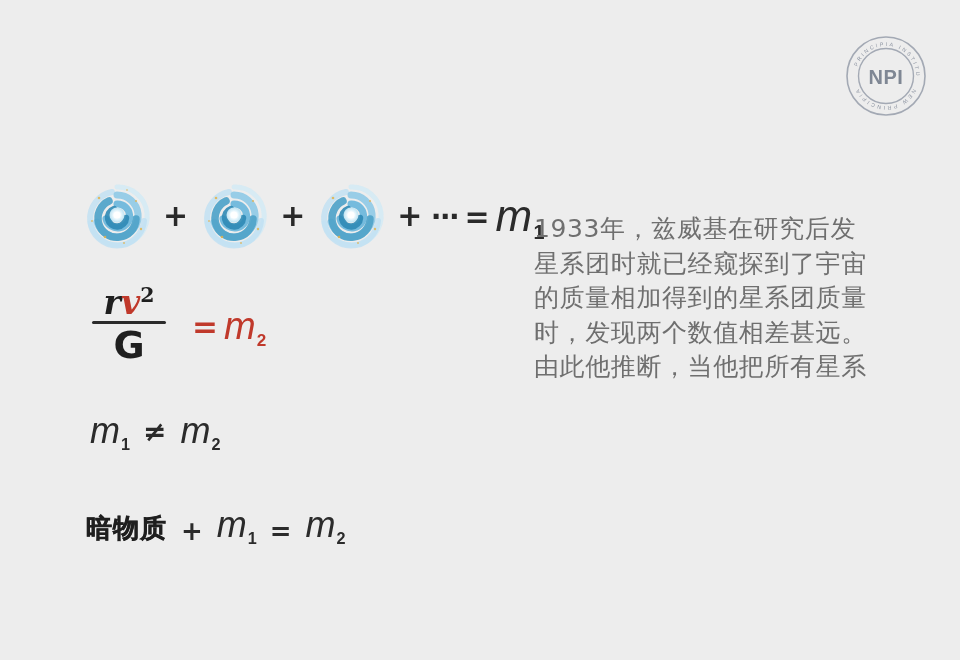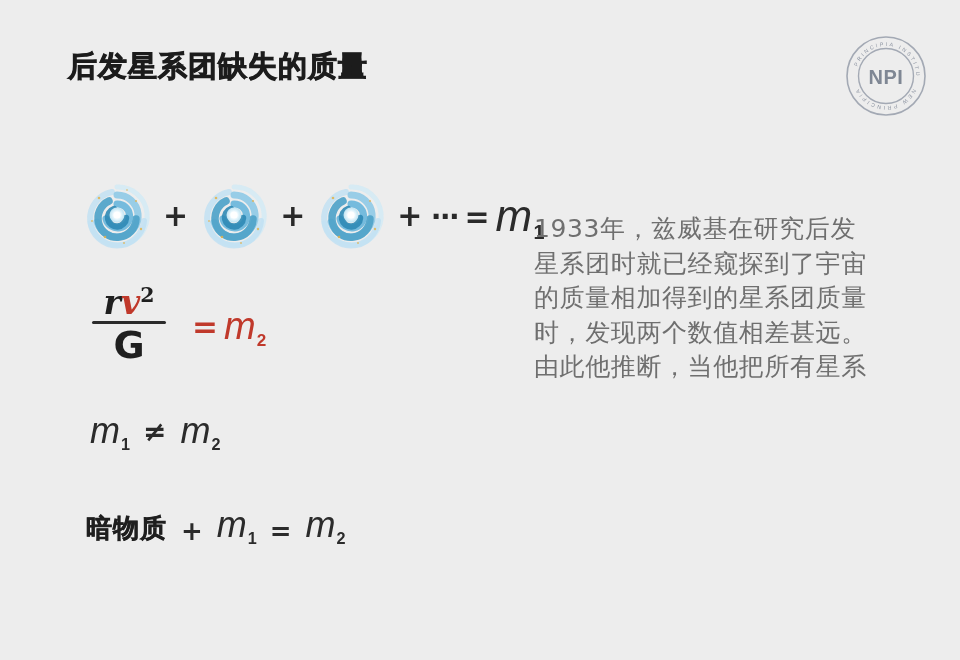--- a/index.html
+++ b/index.html
@@ -247,21 +247,20 @@
     position: relative;
     top: 0.4em;
   }
   .indent { padding-left: 14px; }
 </style>
 </head>
 <body>
 
 <div class="slide">
 
-  <div class="title">后发星系团缺失的质量</div>
 
   <div class="logo-seal">
     <svg width="88" height="88" viewBox="0 0 88 88" aria-hidden="true">
       <defs>
         <path id="ringTop" d="M 44 44 m -30 0 a 30 30 0 1 1 60 0" fill="none"></path>
         <path id="ringBot" d="M 44 44 m 30 0 a 30 30 0 1 1 -60 0" fill="none"></path>
       </defs>
       <circle cx="44" cy="44" r="39" fill="none" stroke="#a3a9b4" stroke-width="1.6"></circle>
       <circle cx="44" cy="44" r="27.5" fill="none" stroke="#a3a9b4" stroke-width="1.4"></circle>
       <text font-family="Liberation Sans, sans-serif" font-size="5.4" fill="#8f96a3" letter-spacing="2.2">

